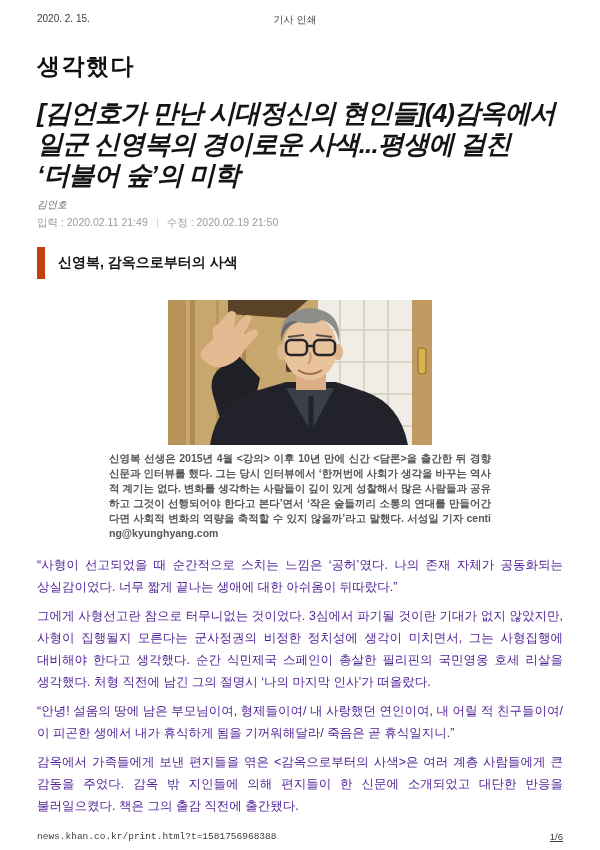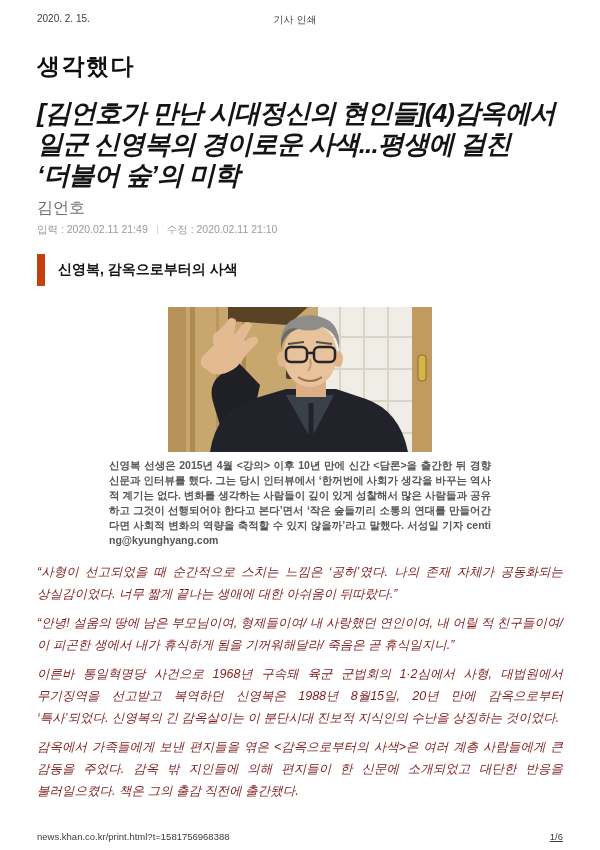--- a/index.html
+++ b/index.html
@@ -10,56 +10,56 @@
     margin:5px auto;
   }
   .print-header { position:absolute; top:8px; left:37px; right:37px; height:14px;
     font-size:10px; color:#3c3c3c; }
   .print-header .date { position:absolute; left:0; top:0; }
   .print-header .ptitle { position:absolute; left:0; right:10px; top:0; text-align:center; }
   .content { position:absolute; top:46px; left:37px; width:526px; }
   .masthead { font-size:23px; font-weight:bold; color:#0f0f0f; letter-spacing:1.5px; }
   h1.title { margin-top:16px; font-size:26px; line-height:31px; font-weight:bold;
     color:#141414; letter-spacing:-0.8px; word-break:keep-all;font-style:italic; }
-  .author { margin-top:7px; font-size:16px; color:#6e6e6e; }
+  .author { margin-top:7px; font-size:10px; color:#6e6e6e;font-style:italic; }
   .meta { margin-top:4px; font-size:10.5px; color:#9a9a9a; }
   .meta .sep { display:inline-block; width:1px; height:9px; background:#d5d5d5; margin:0 9px -1px 9px; }
   .section-heading { margin-top:17px; border-left:8px solid #c2410c; padding:7px 0 7px 13px;
     font-size:14px; font-weight:bold; color:#141414; }
   figure { margin-top:21px; width:100%; }
   .photo-wrap { width:264px; height:145px; margin:0 auto; background:#c8a76f; overflow:hidden; }
   figcaption { width:382px; margin:6px auto 0; font-size:10.5px; line-height:15px;
     color:#565656; text-align:justify; word-break:break-all;font-weight:bold; }
   .body-text { margin-top:13px; }
-  .body-text p { font-size:12.5px; line-height:22px; color:#7f1d1d; text-align:justify;
-    word-break:keep-all; margin-bottom:7px;font-style:italic; }
+  .body-text p { font-size:12.5px; line-height:22px; color:#4c1d95; text-align:justify;
+    word-break:keep-all; margin-bottom:7px; }
   .print-footer { position:absolute; bottom:13px; left:37px; right:37px;
     font-size:9.5px; color:#3c3c3c; }
-  .print-footer .url { float:left; }
+  .print-footer .url { float:left;font-family:Liberation Mono, monospace; }
   .print-footer .pageno { float:right;text-decoration:underline; }
 </style>
 </head>
 <body>
 
 <div class="page">
 
   <div class="print-header">
     <span class="date">2020. 2. 15.</span>
     <span class="ptitle">기사 인쇄</span>
   </div>
 
   <div class="content">
 
     <div class="masthead">생각했다</div>
 
     <h1 class="title">[김언호가 만난 시대정신의 현인들](4)감옥에서 일군 신영복의 경이로운 사색...평생에 걸친 ‘더불어 숲’의 미학</h1>
 
     <div class="author">김언호</div>
 
-    <div class="meta"><span>입력 : 2020.02.11 21:49</span><span class="sep"></span><span>수정 : 2020.02.11 21:10</span></div>
+    <div class="meta"><span>입력 : 2020.02.11 21:49</span><span class="sep"></span><span>수정 : 2020.02.19 21:50</span></div>
 
     <div class="section-heading">신영복, 감옥으로부터의 사색</div>
 
     <figure>
       <div class="photo-wrap">
         <svg width="264" height="145" viewBox="0 0 264 145" xmlns="http://www.w3.org/2000/svg">
 
           <rect x="0" y="0" width="264" height="145" fill="#c8a76f"></rect>
           <rect x="0" y="0" width="18" height="145" fill="#b7935a"></rect>
           <rect x="22" y="0" width="5" height="145" fill="#b08a50"></rect>
@@ -110,22 +110,22 @@
 
           <path d="M142,52 Q144,60 140,64" stroke="#c79a72" stroke-width="2" fill="none"></path>
           <path d="M130,70 Q142,78 154,70" stroke="#9c6d4d" stroke-width="2" fill="none"></path>
         </svg>
       </div>
       <figcaption>신영복 선생은 2015년 4월 &lt;강의&gt; 이후 10년 만에 신간 &lt;담론&gt;을 출간한 뒤 경향신문과 인터뷰를 했다. 그는 당시 인터뷰에서 ‘한꺼번에 사회가 생각을 바꾸는 역사적 계기는 없다. 변화를 생각하는 사람들이 깊이 있게 성찰해서 많은 사람들과 공유하고 그것이 선행되어야 한다고 본다’면서 ‘작은 숲들끼리 소통의 연대를 만들어간다면 사회적 변화의 역량을 축적할 수 있지 않을까’라고 말했다. 서성일 기자 centing@kyunghyang.com</figcaption>
     </figure>
 
     <div class="body-text">
       <p>“사형이 선고되었을 때 순간적으로 스치는 느낌은 ‘공허’였다. 나의 존재 자체가 공동화되는 상실감이었다. 너무 짧게 끝나는 생애에 대한 아쉬움이 뒤따랐다.”</p>
+      <p>그에게 사형선고란 참으로 터무니없는 것이었다. 3심에서 파기될 것이란 기대가 없지 않았지만, 사형이 집행될지 모른다는 군사정권의 비정한 정치성에 생각이 미치면서, 그는 사형집행에 대비해야 한다고 생각했다. 순간 식민제국 스페인이 총살한 필리핀의 국민영웅 호세 리살을 생각했다. 처형 직전에 남긴 그의 절명시 ‘나의 마지막 인사’가 떠올랐다.</p>
       <p>“안녕! 설움의 땅에 남은 부모님이여, 형제들이여/ 내 사랑했던 연인이여, 내 어릴 적 친구들이여/ 이 피곤한 생에서 내가 휴식하게 됨을 기꺼워해달라/ 죽음은 곧 휴식일지니.”</p>
-      <p>이른바 통일혁명당 사건으로 1968년 구속돼 육군 군법회의 1·2심에서 사형, 대법원에서 무기징역을 선고받고 복역하던 신영복은 1988년 8월15일, 20년 만에 감옥으로부터 ‘특사’되었다. 신영복의 긴 감옥살이는 이 분단시대 진보적 지식인의 수난을 상징하는 것이었다.</p>
       <p>감옥에서 가족들에게 보낸 편지들을 엮은 &lt;감옥으로부터의 사색&gt;은 여러 계층 사람들에게 큰 감동을 주었다. 감옥 밖 지인들에 의해 편지들이 한 신문에 소개되었고 대단한 반응을 불러일으켰다. 책은 그의 출감 직전에 출간됐다.</p>
     </div>
 
   </div>
 
   <div class="print-footer">
     <span class="url">news.khan.co.kr/print.html?t=1581756968388</span>
     <span class="pageno">1/6</span>
   </div>
 

